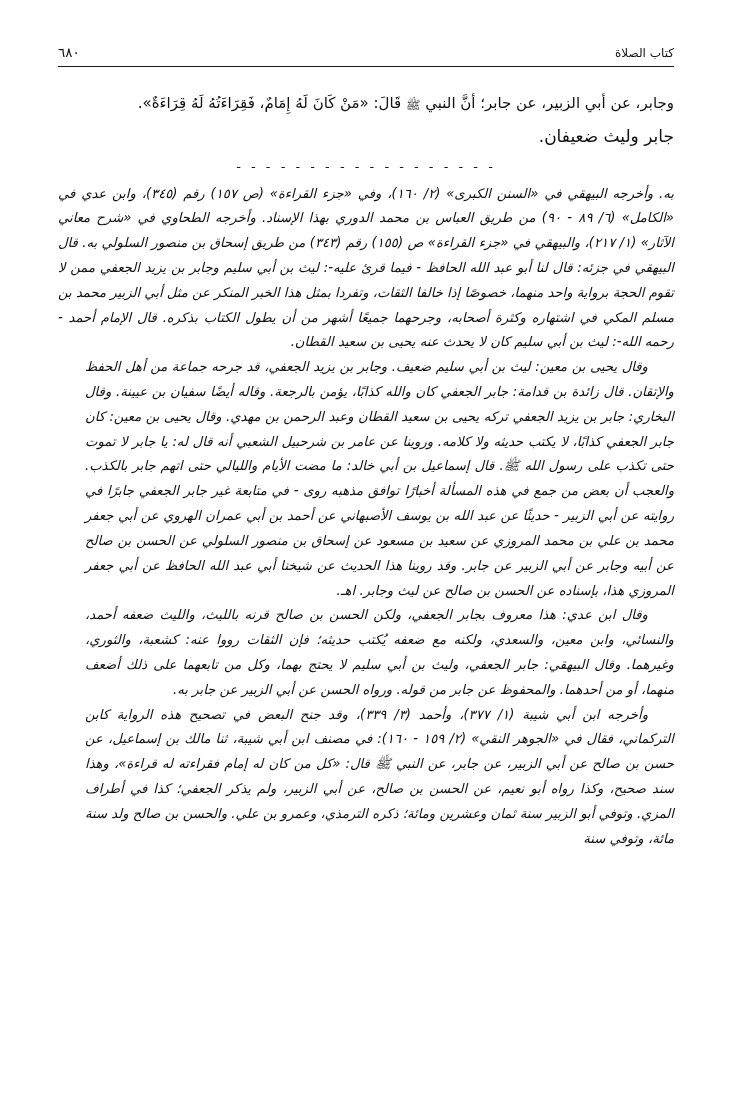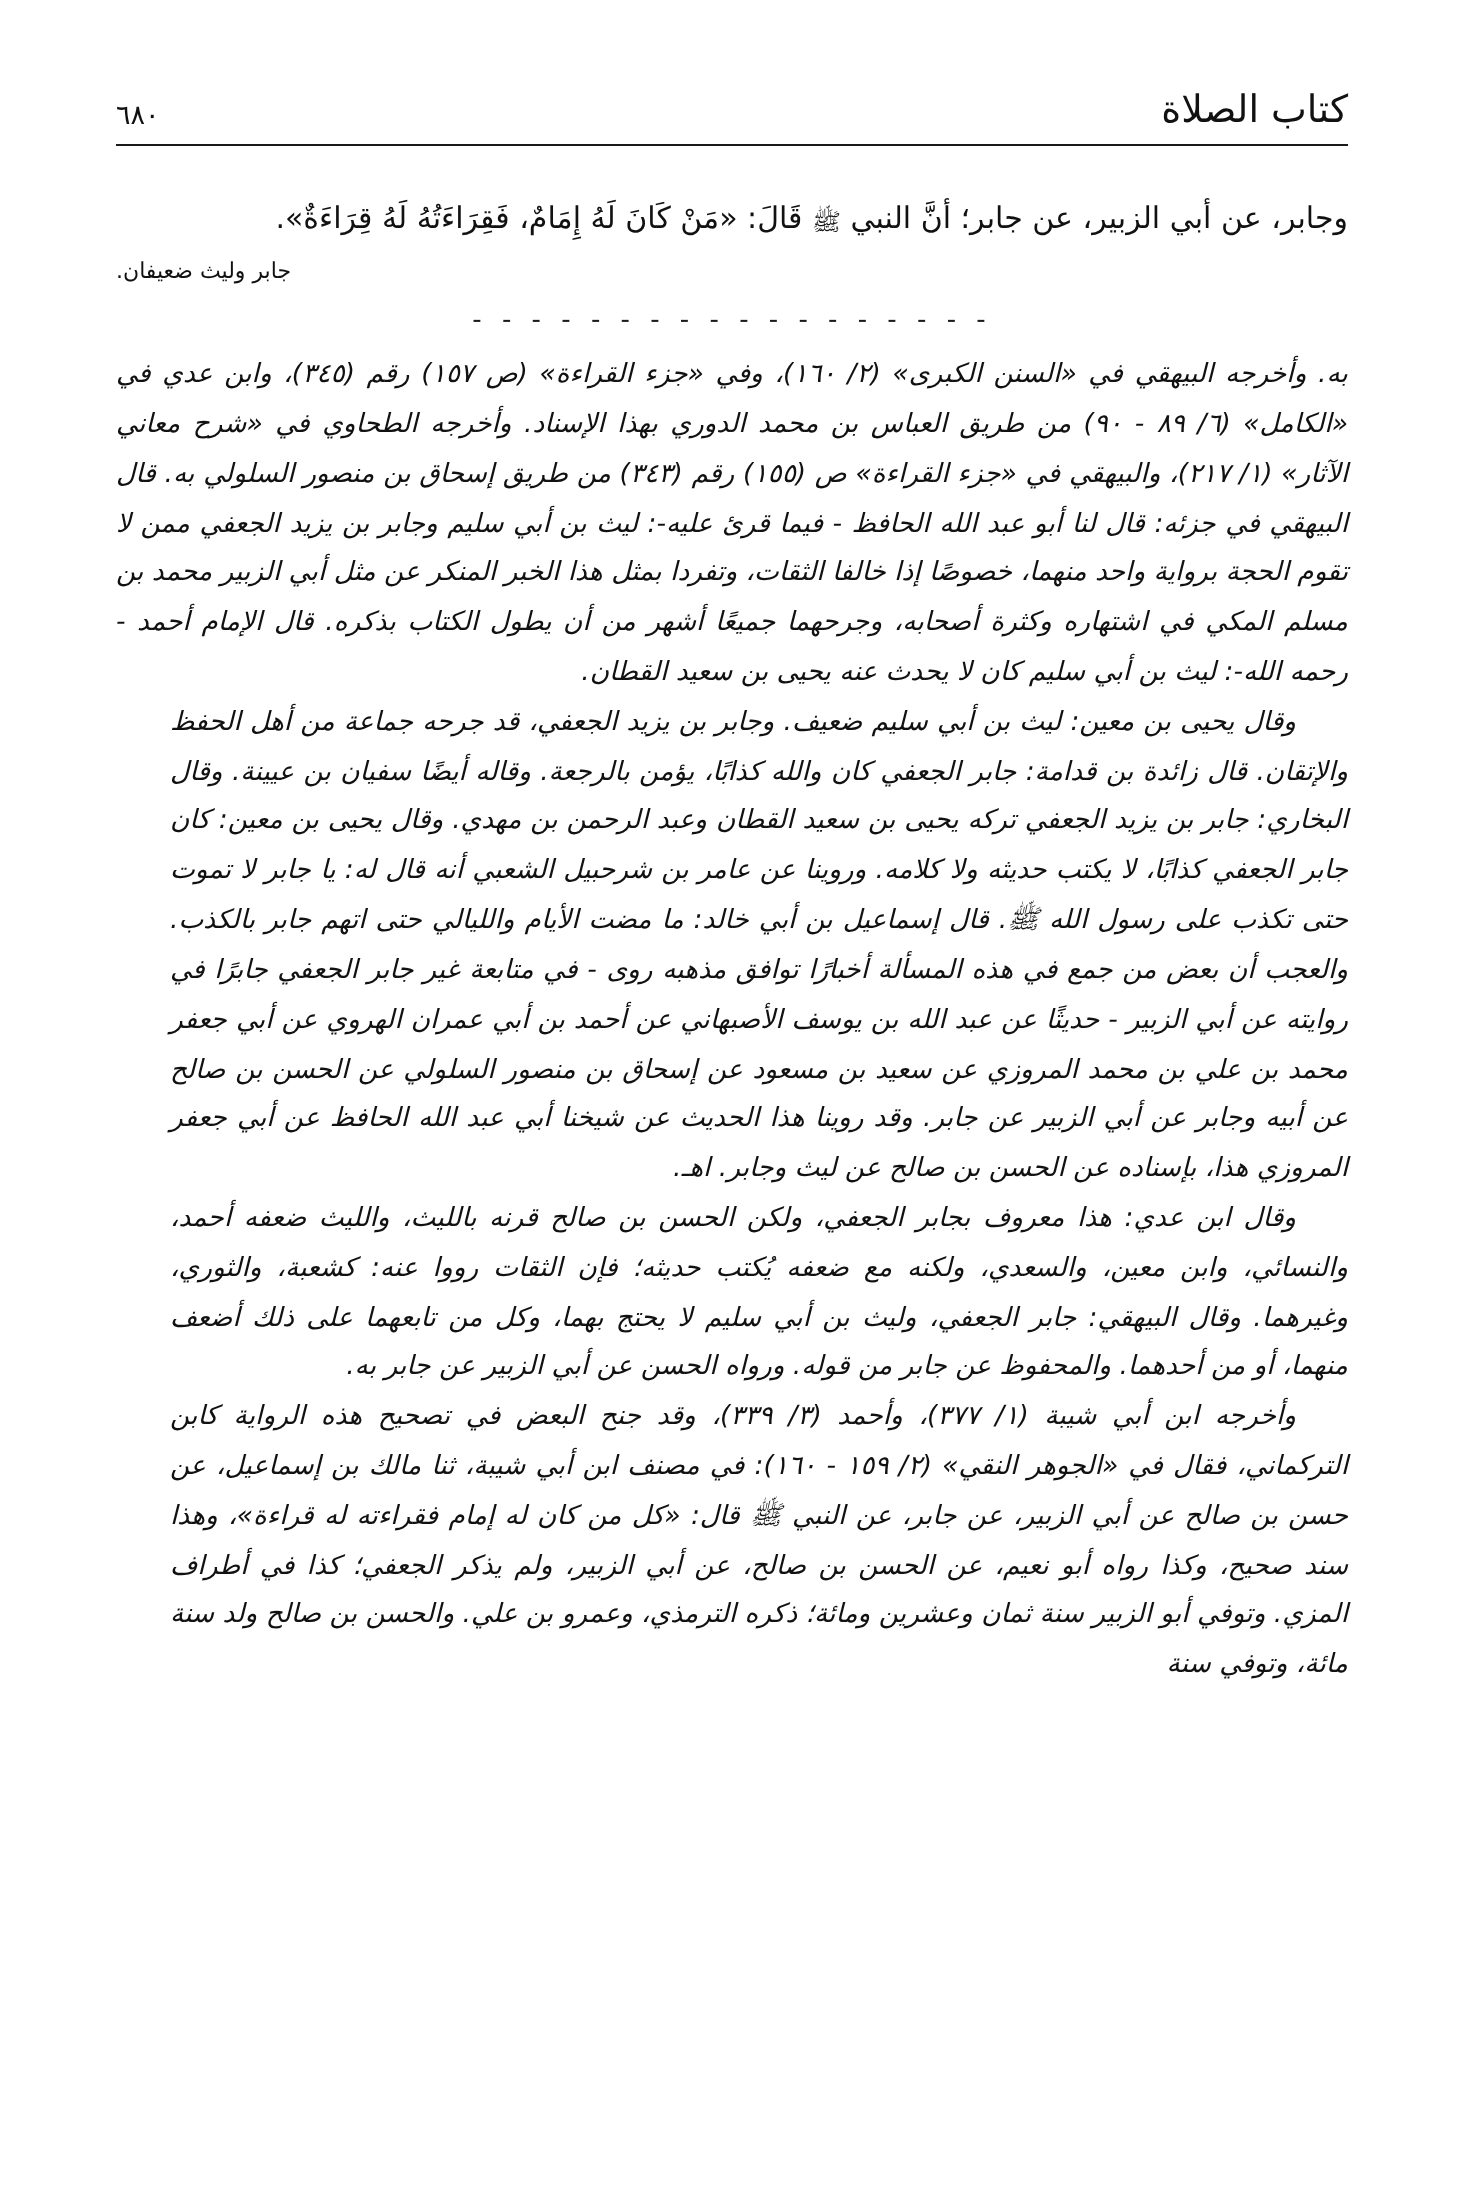--- a/index.html
+++ b/index.html
@@ -25,21 +25,21 @@
   .header {
     display: flex;
     flex-direction: row;
     justify-content: space-between;
     align-items: flex-end;
     font-size: 13.5px;
     letter-spacing: 0;
     padding-bottom: 4px;
   }
   .header .chapter {
-    font-size: 19px;
+    font-size: 12px;
   }
   .header .folio {
     font-size: 13.5px;
     letter-spacing: 1px;
   }
   .rule {
     border-top: 1px solid #1a1a1a;
     margin-top: 2px;
     margin-bottom: 22px;
   }
@@ -54,23 +54,23 @@
     text-align: justify;
     margin-bottom: 4px;
     margin-top: 12px;
   }
   .matn .seal {
     font-size: 12px;
     display: inline-block;
     transform: translateY(1px);
   }
   .verdict {
-    font-size: 11px;
+    font-size: 17px;
     line-height: 1.9;
-    text-align: left;
+    text-align: right;
     direction: rtl;
     margin-top: -2px;
   }
   .dashes {
     text-align: center;
     letter-spacing: 3px;
     font-size: 13px;
     margin: 6px 0 8px 0;
     color: #1a1a1a;
   }

